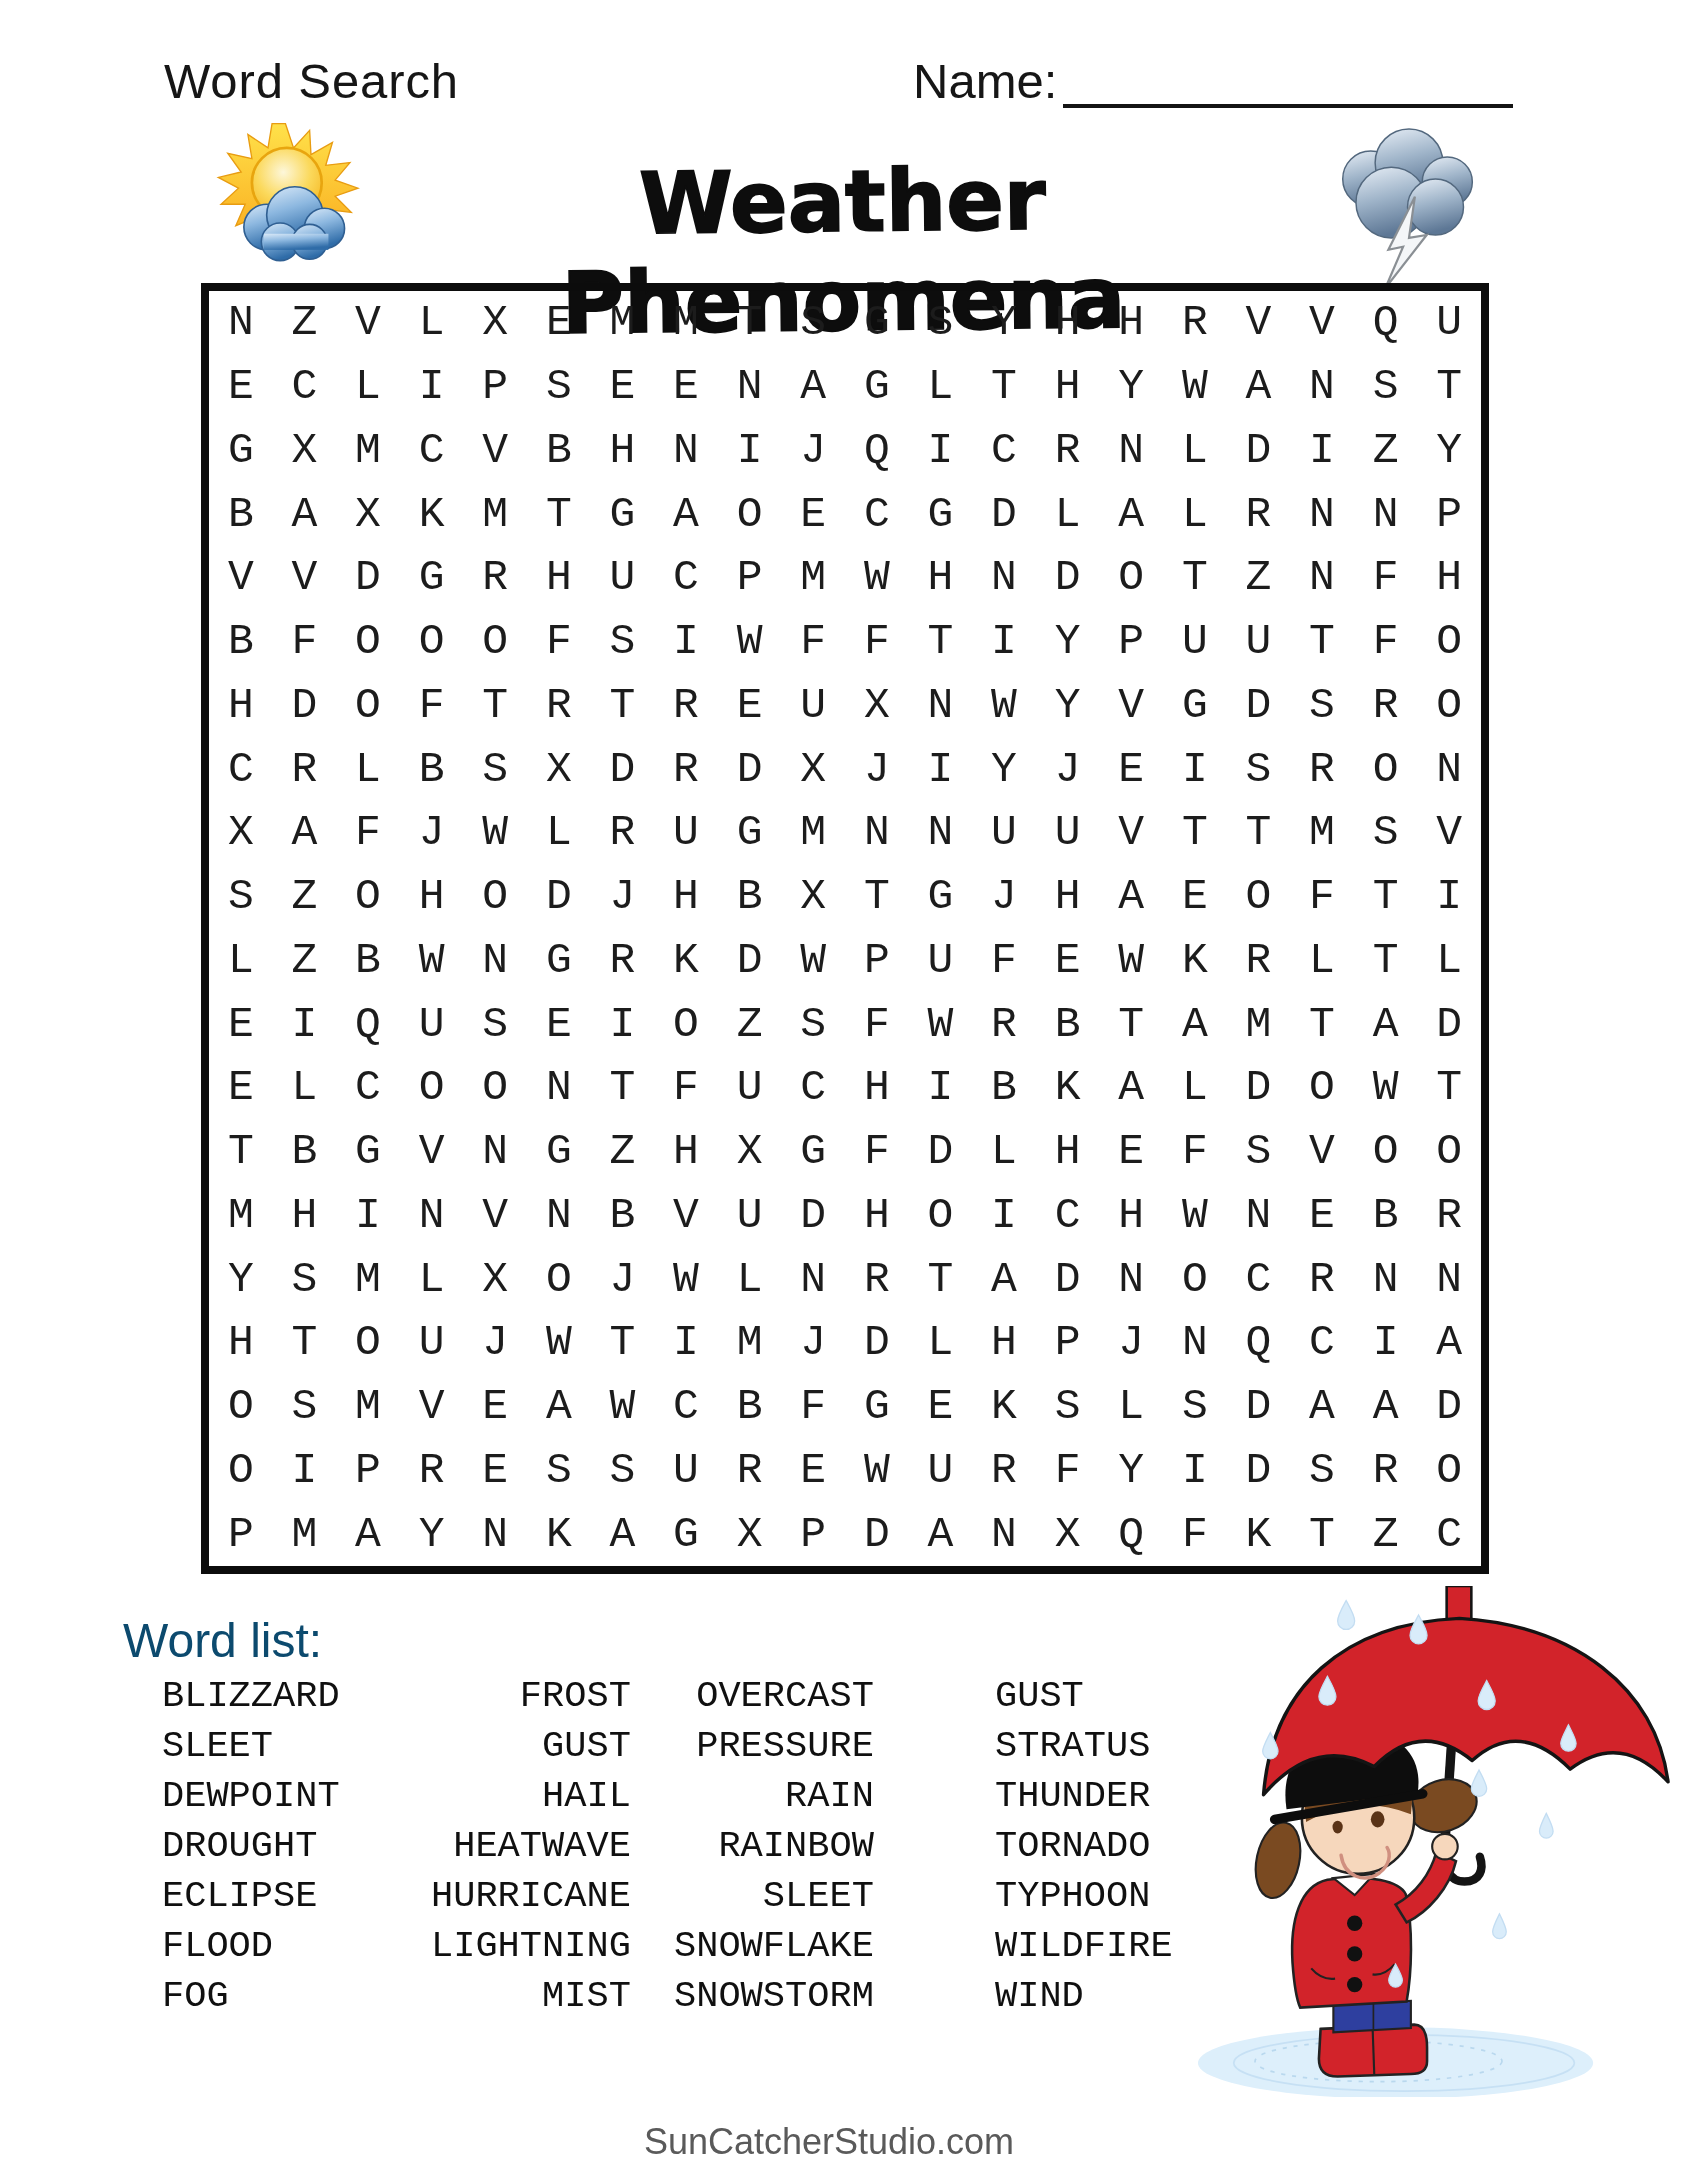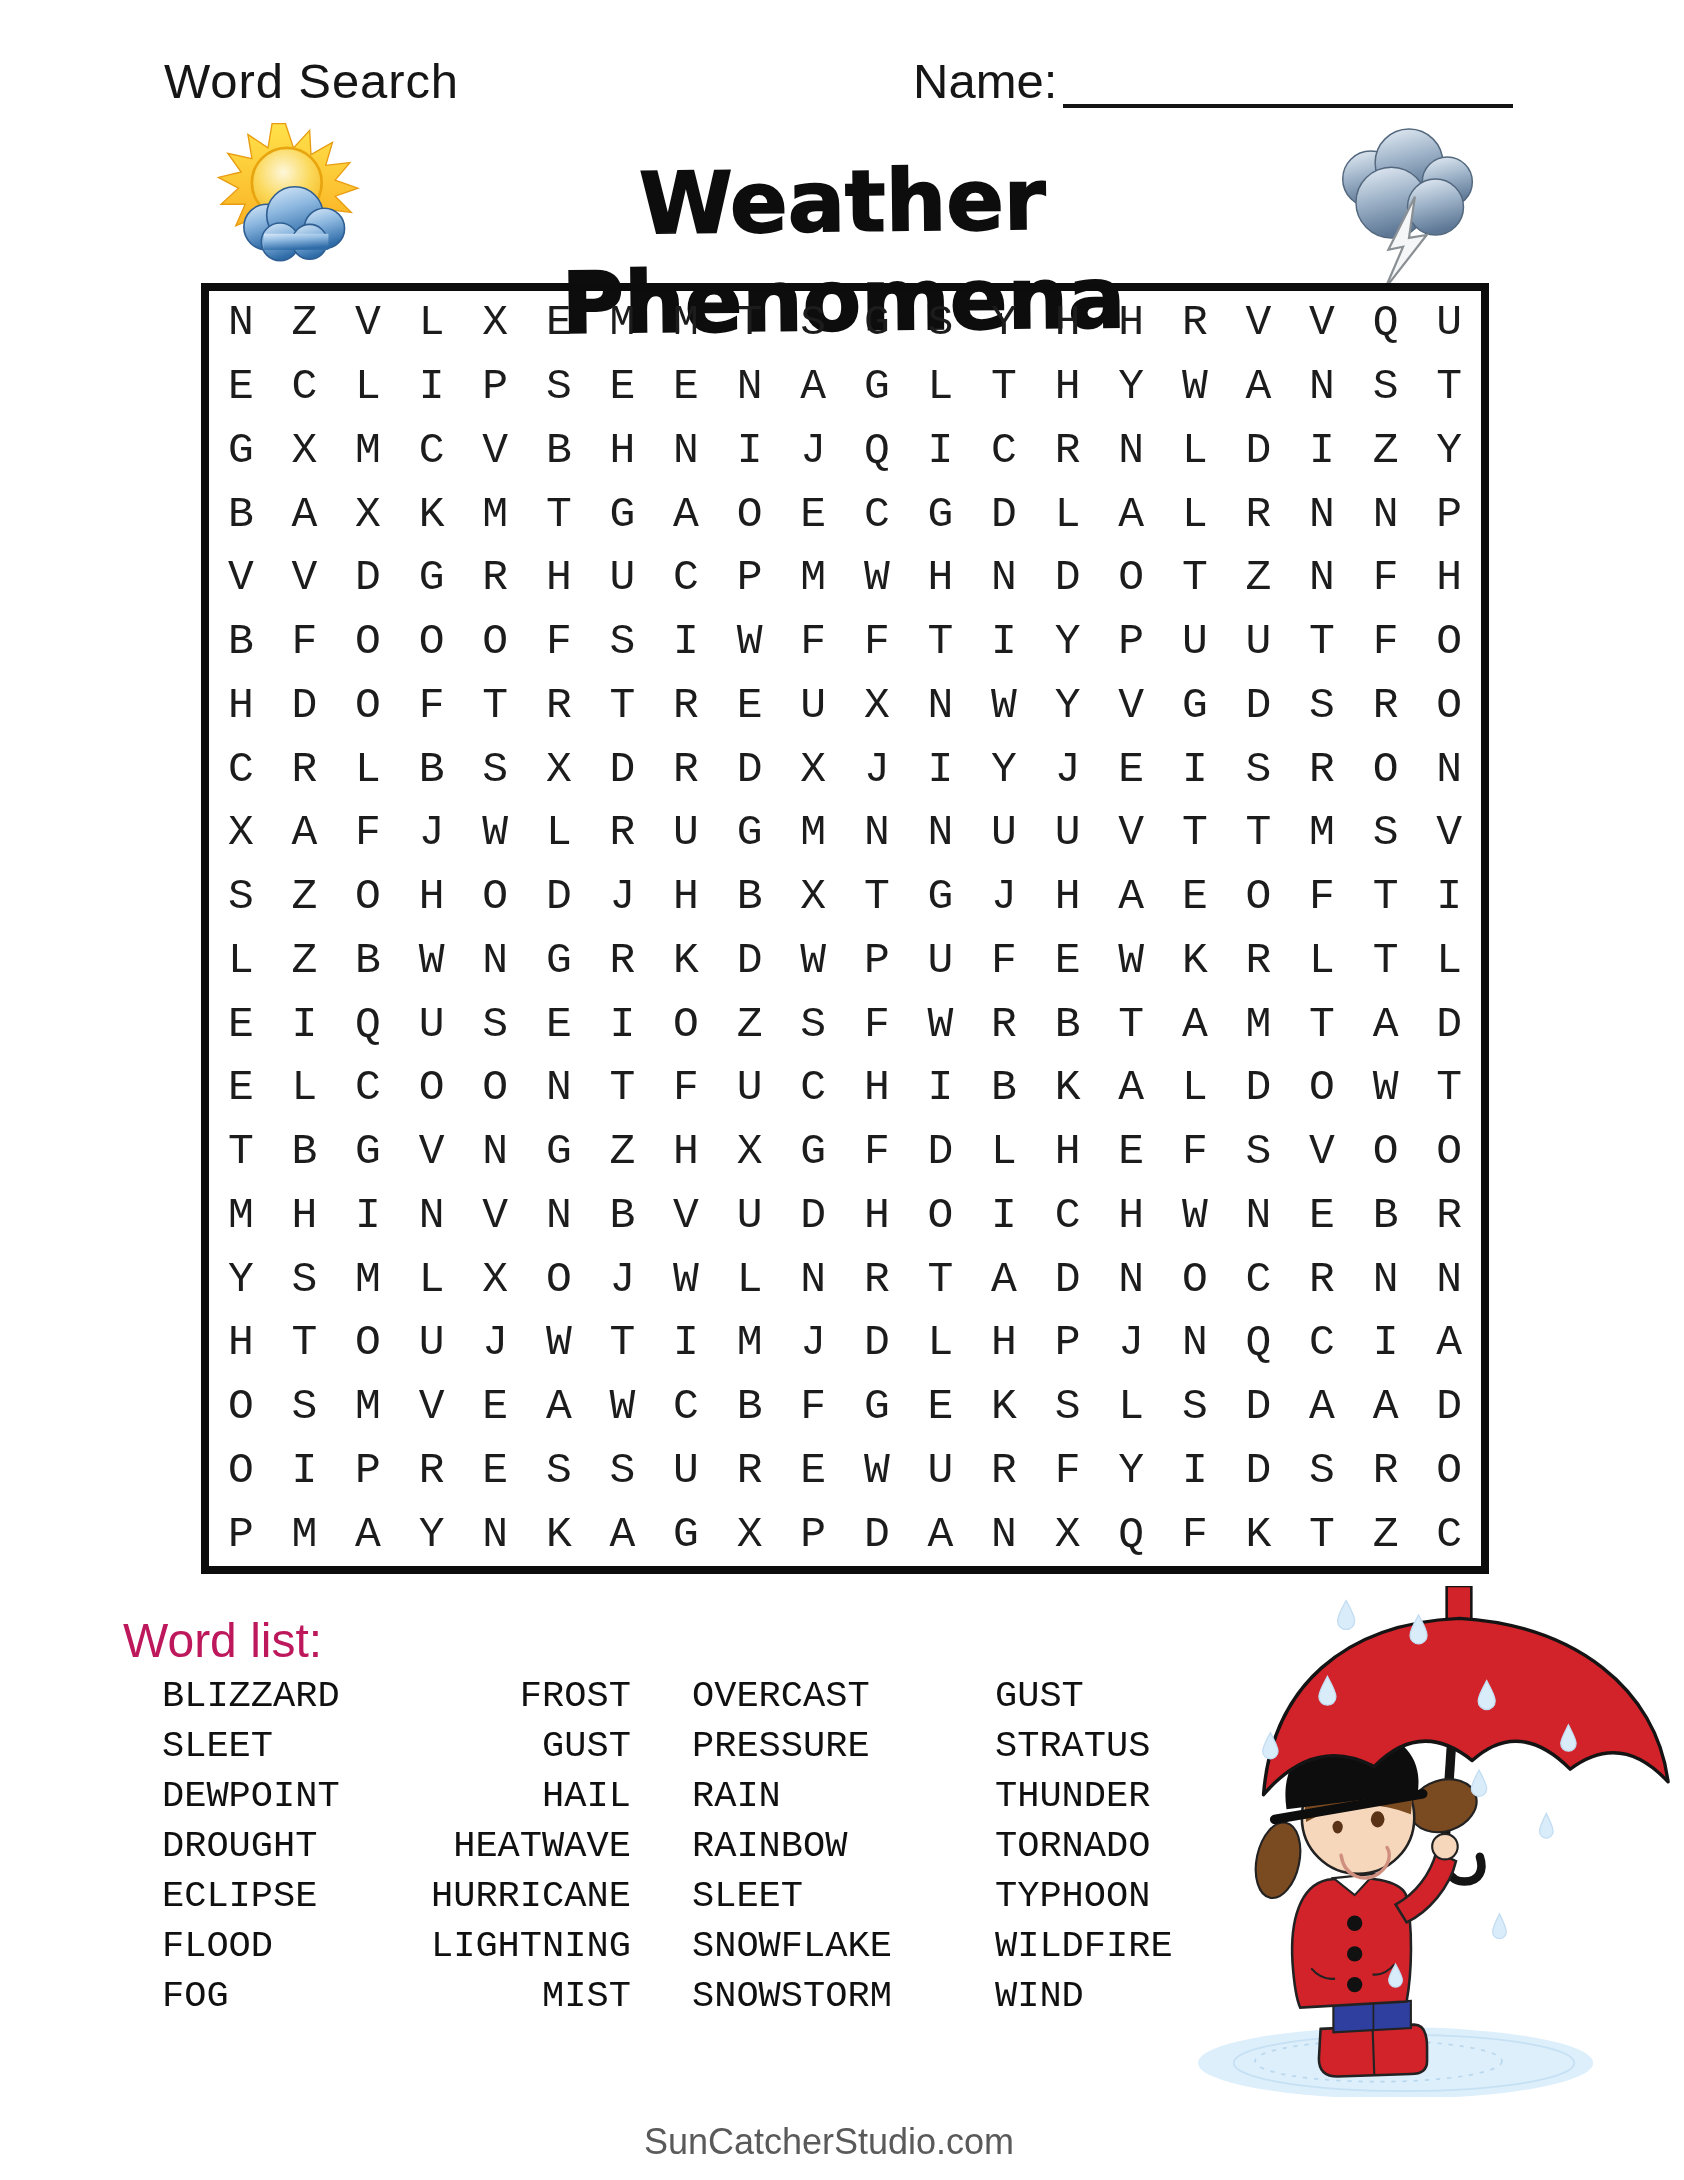--- a/index.html
+++ b/index.html
@@ -27,26 +27,26 @@
     left:201px;top:283px;width:1288px;height:1291px;border:8.5px solid #0c0c0c;
     box-sizing:border-box;display:grid;
     grid-template-columns:repeat(20,1fr);grid-template-rows:repeat(20,1fr);
   }
   .cell{
     display:flex;align-items:center;justify-content:center;
     font-family:"Liberation Mono",monospace;font-size:43px;color:#1c1c1c;
   }
 
   
-  .wl-heading{left:123px;top:1613px;font-size:48px;color:#be185d;}
+  .wl-heading{left:123px;top:1613px;font-size:48px;color:#0c4a6e;}
   .wl-col{top:1671px;font-size:37px;color:#101010;font-family:Liberation Mono, monospace;}
   .wl-col div{height:50px;line-height:50px;}
   .wl-col-0{left:162px;}
   .wl-col-1{left:431px;text-align:right;}
-  .wl-col-2{left:692px;}
+  .wl-col-2{left:674px;text-align:right;}
   .wl-col-3{left:995px;}
 
   
   .illustration{left:1191px;top:1586px;width:490px;height:511px;}
   .footer{left:0;top:2121px;width:1658px;text-align:center;font-size:36px;color:#5a5a5a;}
 </style>
 </head>
 <body>
 
 <div class="abs doc-type">Word Search</div>

